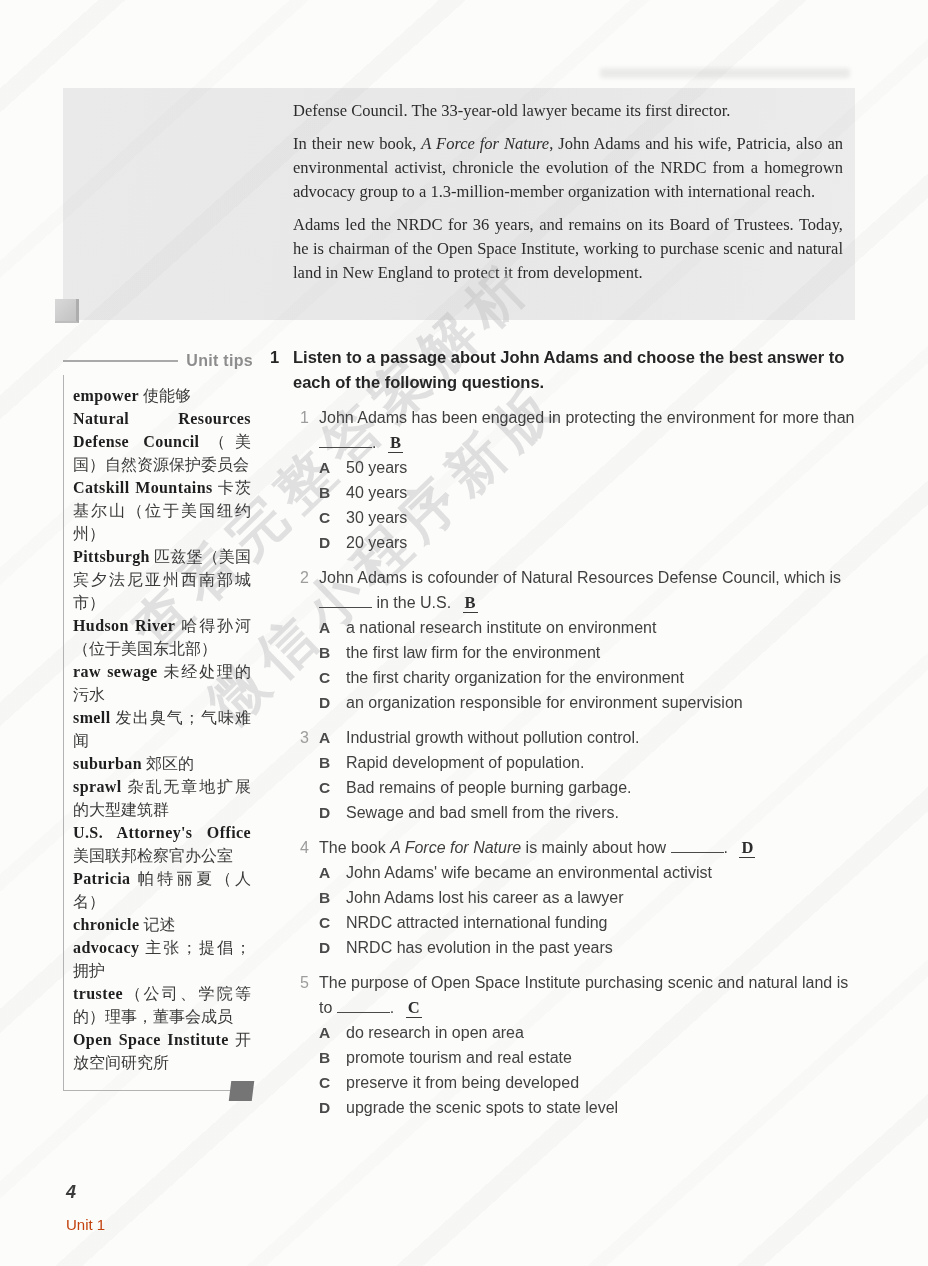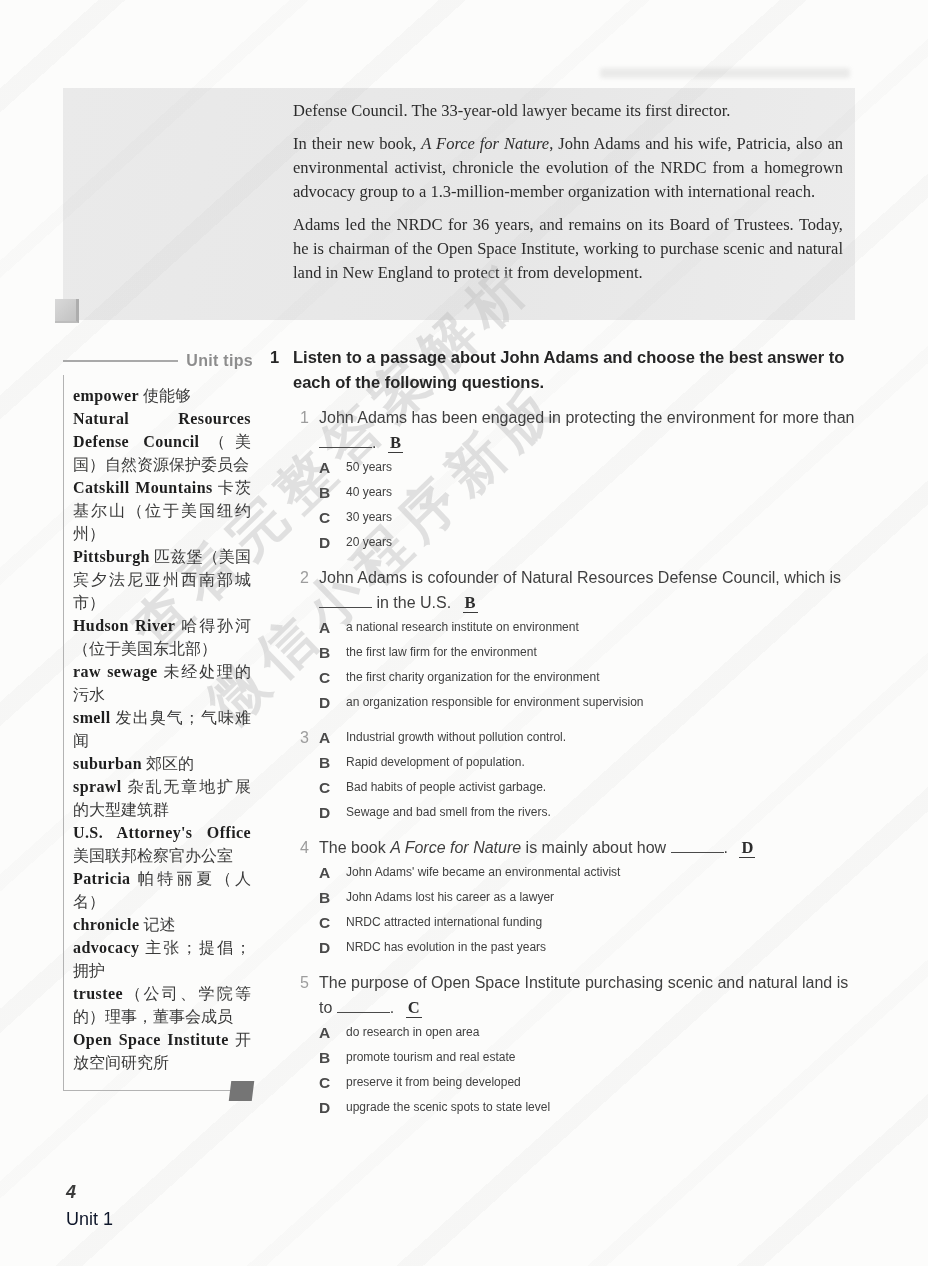--- a/index.html
+++ b/index.html
@@ -88,26 +88,26 @@
   .blank {
     display:inline-block; width:53px; height:15px;
     border-bottom:1.2px solid #4a4a4a; vertical-align:baseline;
   }
   .answer {
     font-family:"Liberation Serif", serif; font-weight:bold; font-size:16.5px;
     color:#2d2d2d; border-bottom:1.6px solid #3a3a3a; padding:0 2px; margin-left:7px;
   }
   .opt { display:flex; }
   .opt-letter { width:27px; flex:none; font-weight:bold; font-size:15.5px; line-height:25px; color:#4a4a4a; }
-  .opt-text { flex:1; font-size:12px; line-height:25px; color:#414141; }
+  .opt-text { flex:1; font-size:16px; line-height:25px; color:#414141; }
 
   
   .footer { position:absolute; left:66px; top:1182px; z-index:6; }
   .page-num { font-weight:bold; font-style:italic; font-size:18px; color:#3b3b3b; }
-  .unit { font-size:18px; color:#0f172a; margin-top:6px; }
+  .unit { font-size:15px; color:#c2410c; margin-top:13px; }
 </style>
 </head>
 <body>
 
 <div class="page">
 
   <div class="ghost g1"></div>
   <div class="ghost g2"></div>
   <div class="ghost g3"></div>
 
@@ -208,21 +208,21 @@
             <div class="opt">
               <span class="opt-letter">A</span>
               <span class="opt-text">Industrial growth without pollution control.</span>
             </div>
             <div class="opt">
               <span class="opt-letter">B</span>
               <span class="opt-text">Rapid development of population.</span>
             </div>
             <div class="opt">
               <span class="opt-letter">C</span>
-              <span class="opt-text">Bad habits of people activist garbage.</span>
+              <span class="opt-text">Bad remains of people burning garbage.</span>
             </div>
             <div class="opt">
               <span class="opt-letter">D</span>
               <span class="opt-text">Sewage and bad smell from the rivers.</span>
             </div>
           </div>
         </div>
         <div class="question">
           <span class="q-num">4</span>
           <div class="q-body">

